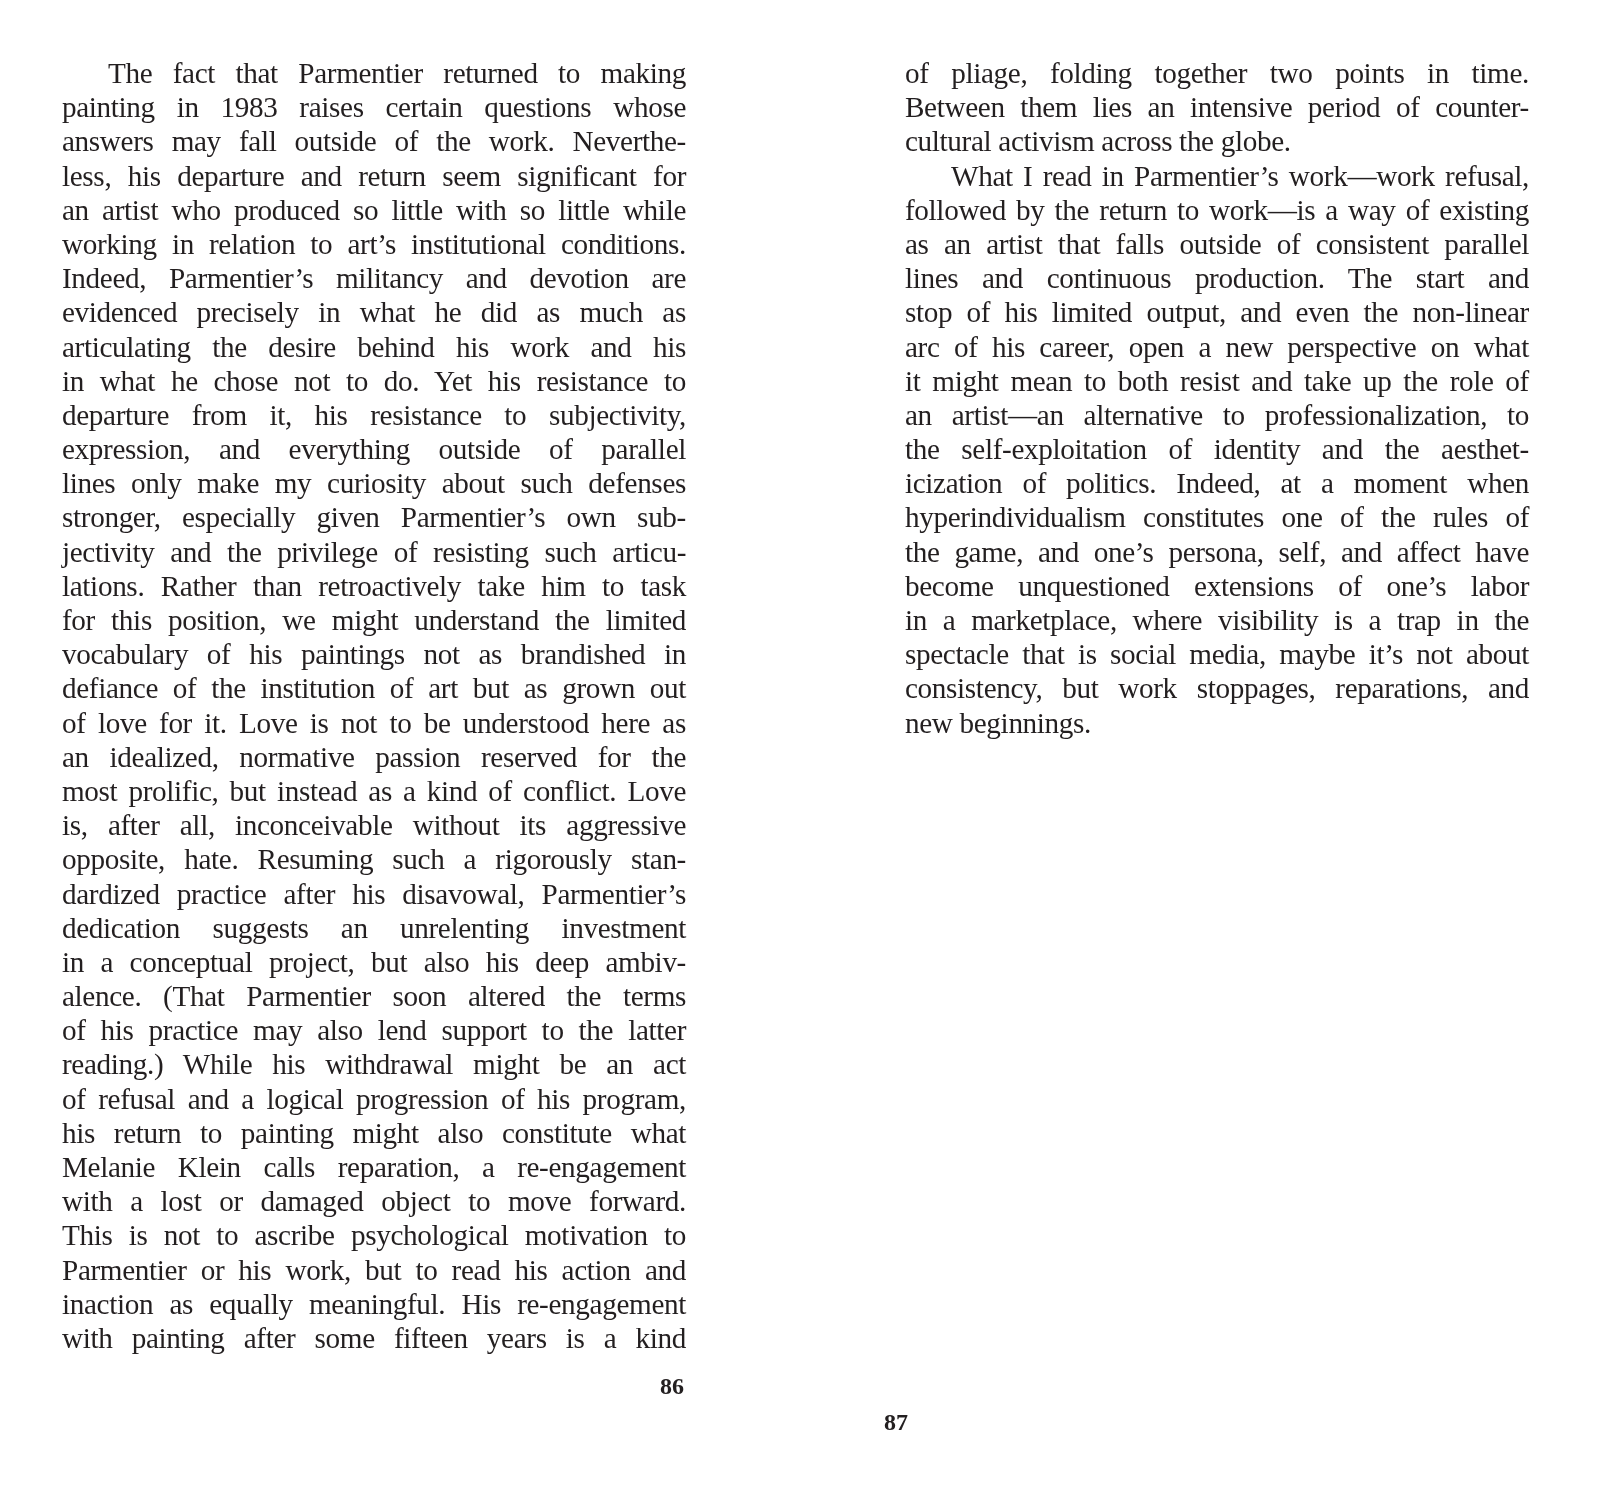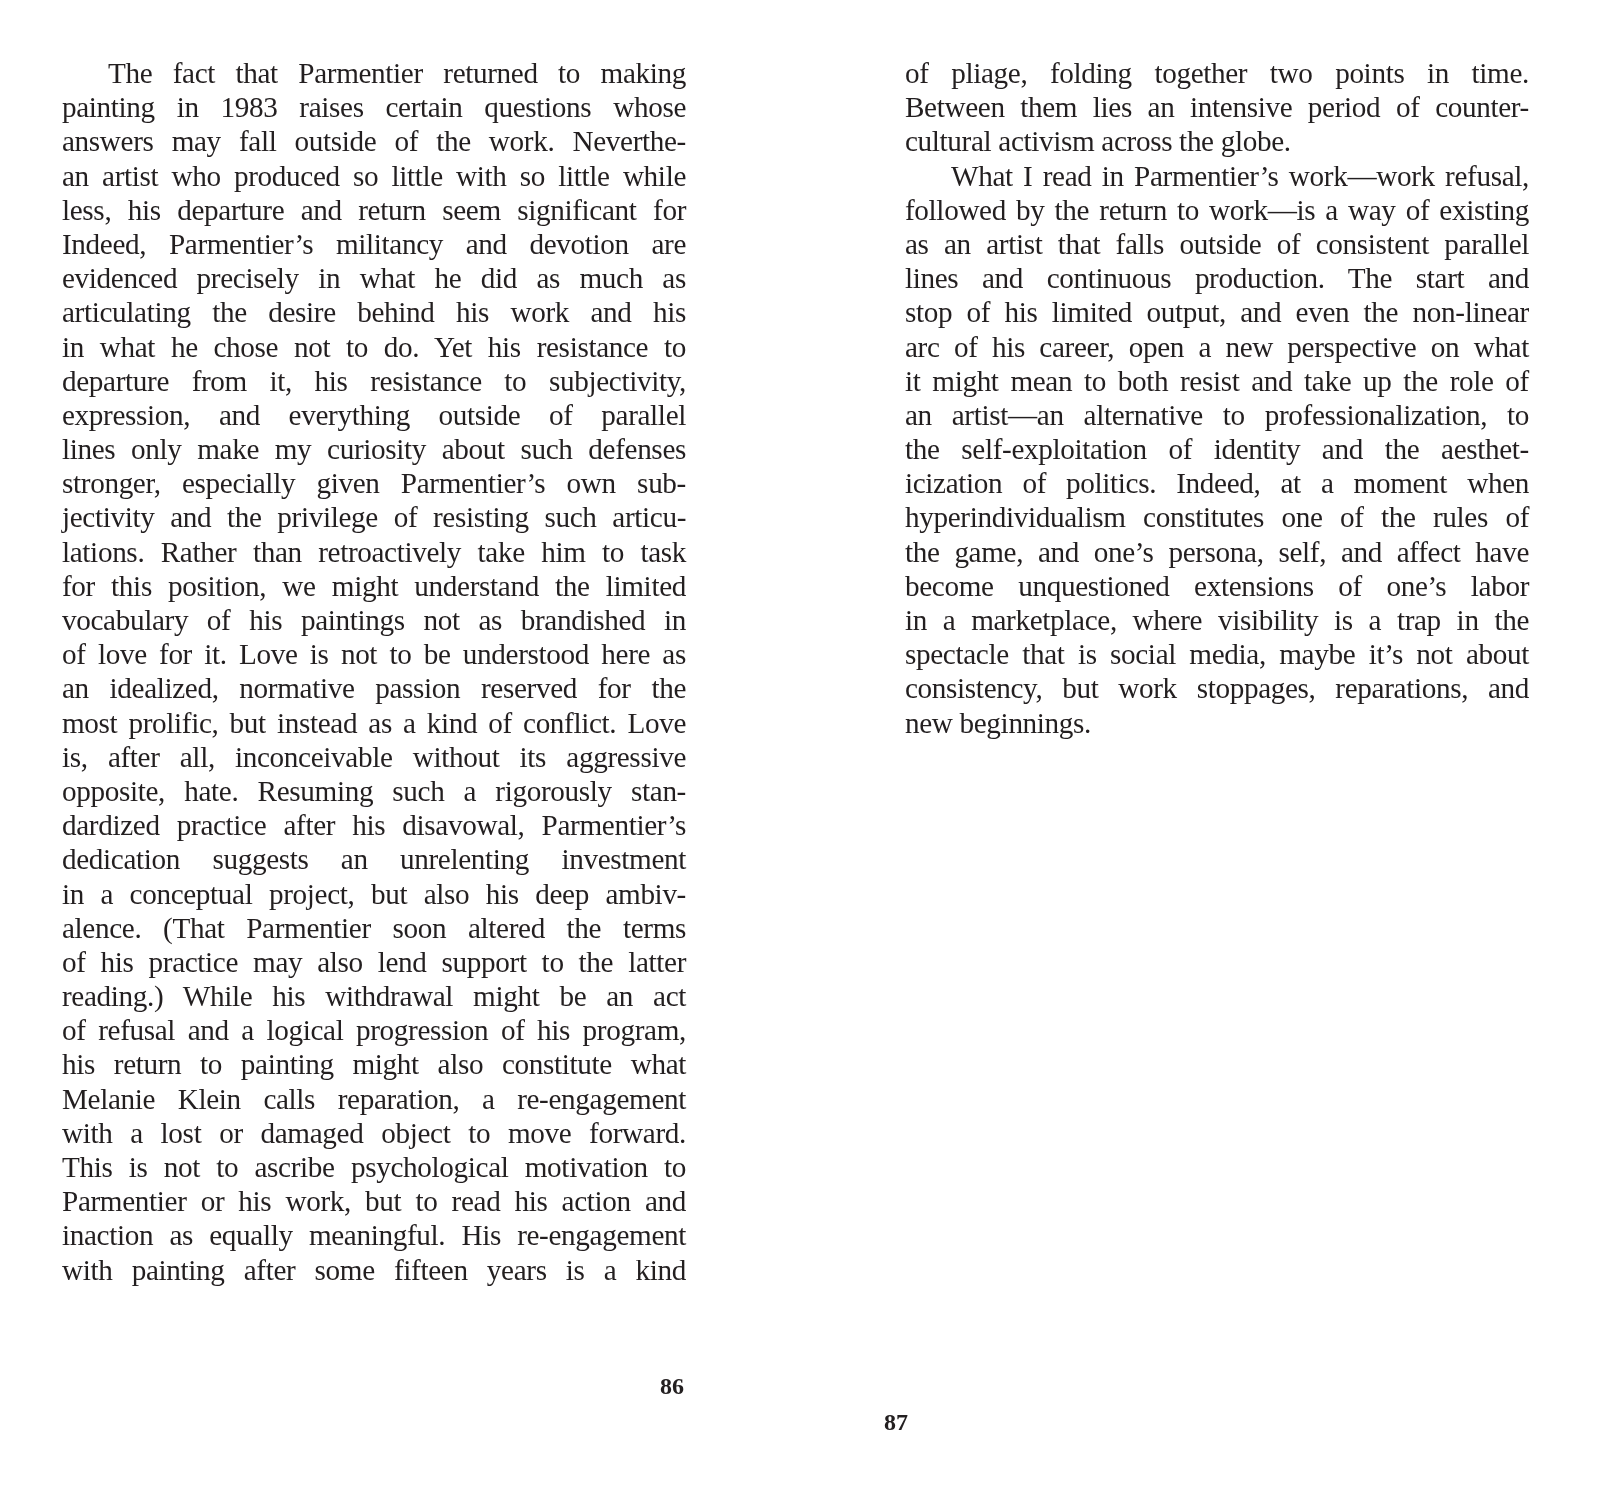--- a/index.html
+++ b/index.html
@@ -62,34 +62,36 @@
     }
   </style>
 </head>
 <body>
 
 <div class="spread">
   <div class="page page-left" id="left-page">
       <span class="line indent">The fact that Parmentier returned to making</span>
       <span class="line">painting in 1983 raises certain questions whose</span>
       <span class="line">answers may fall outside of the work. Neverthe-</span>
+      <span class="line">less, his departure and return seem significant for</span>
       <span class="line">an artist who produced so little with so little while</span>
-      <span class="line">less, his departure and return seem significant for</span>
+      <span class="line">working in relation to art’s institutional conditions.</span>
       <span class="line">Indeed, Parmentier’s militancy and devotion are</span>
       <span class="line">evidenced precisely in what he did as much as</span>
       <span class="line">articulating the desire behind his work and his</span>
       <span class="line">in what he chose not to do. Yet his resistance to</span>
       <span class="line">departure from it, his resistance to subjectivity,</span>
       <span class="line">expression, and everything outside of parallel</span>
       <span class="line">lines only make my curiosity about such defenses</span>
       <span class="line">stronger, especially given Parmentier’s own sub-</span>
       <span class="line">jectivity and the privilege of resisting such articu-</span>
       <span class="line">lations. Rather than retroactively take him to task</span>
       <span class="line">for this position, we might understand the limited</span>
       <span class="line">vocabulary of his paintings not as brandished in</span>
+      <span class="line">defiance of the institution of art but as grown out</span>
       <span class="line">of love for it. Love is not to be understood here as</span>
       <span class="line">an idealized, normative passion reserved for the</span>
       <span class="line">most prolific, but instead as a kind of conflict. Love</span>
       <span class="line">is, after all, inconceivable without its aggressive</span>
       <span class="line">opposite, hate. Resuming such a rigorously stan-</span>
       <span class="line">dardized practice after his disavowal, Parmentier’s</span>
       <span class="line">dedication suggests an unrelenting investment</span>
       <span class="line">in a conceptual project, but also his deep ambiv-</span>
       <span class="line">alence. (That Parmentier soon altered the terms</span>
       <span class="line">of his practice may also lend support to the latter</span>

